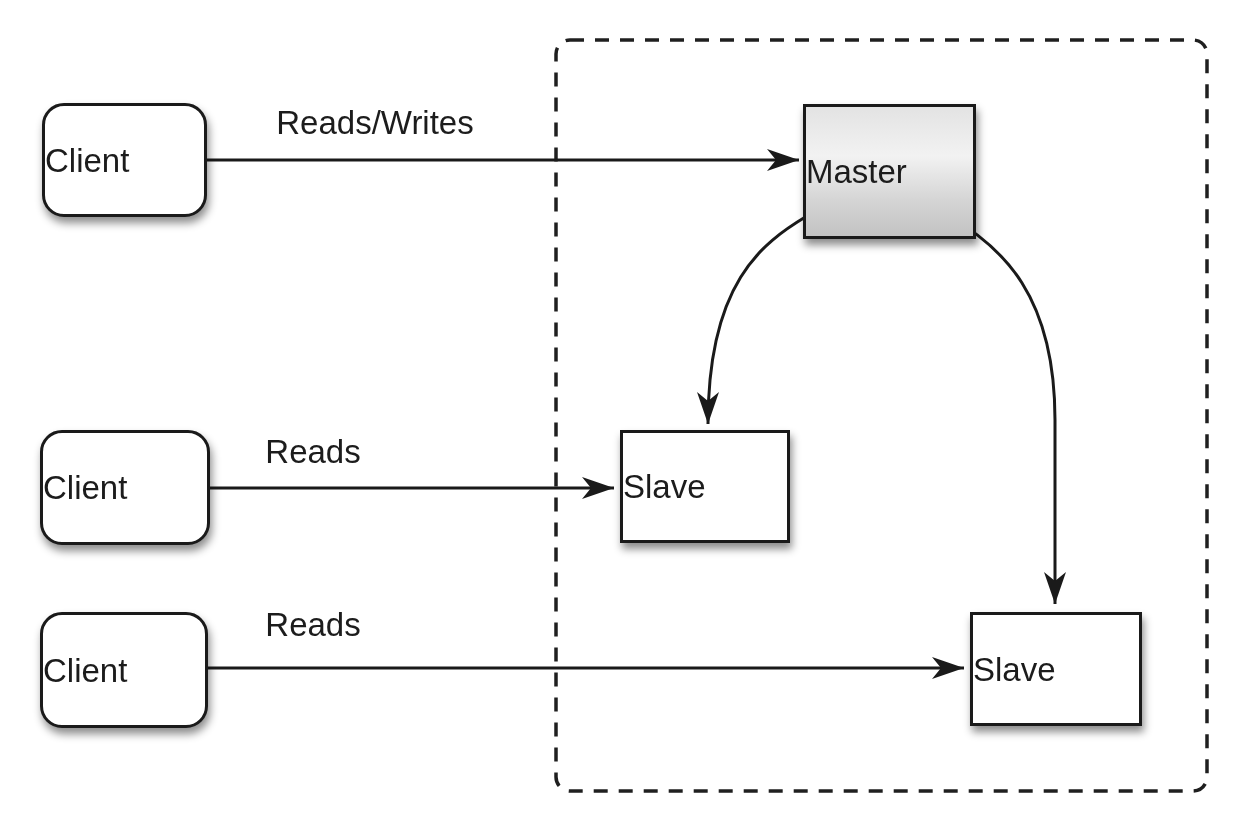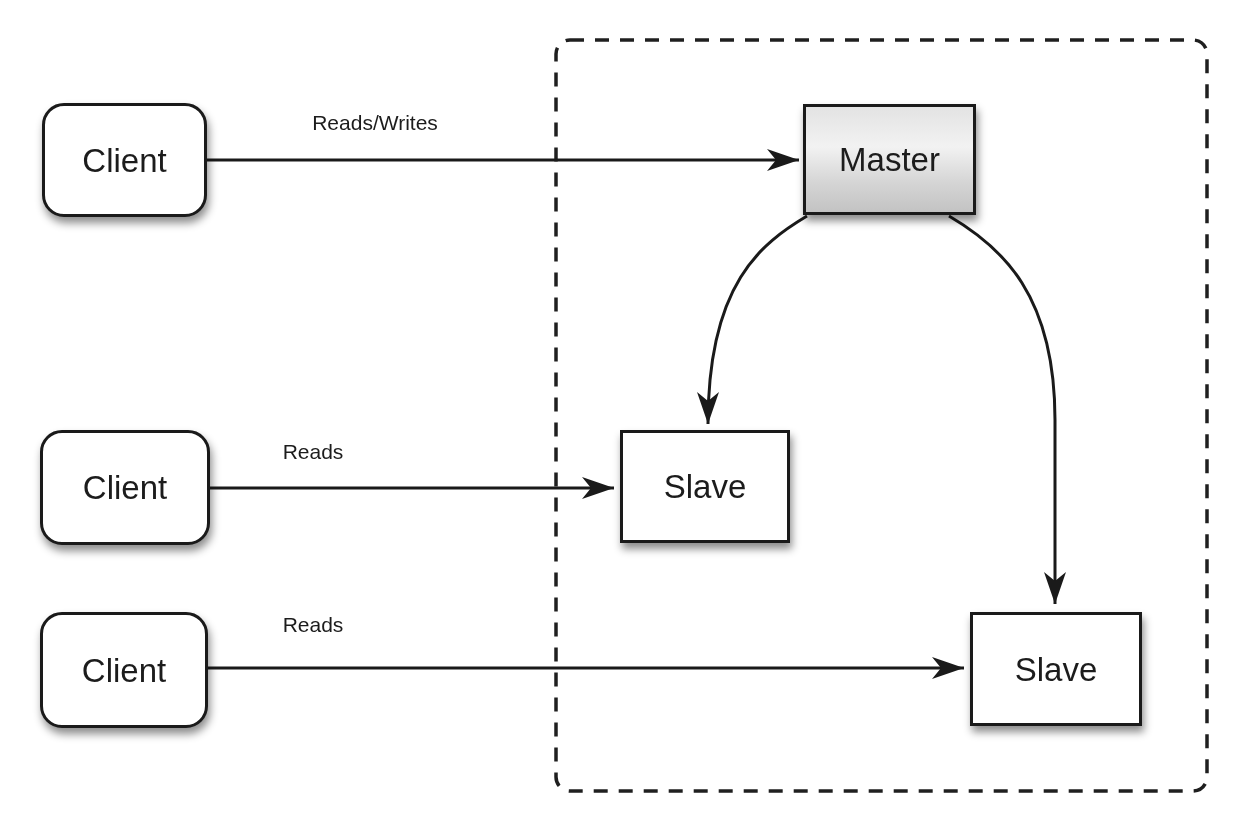--- a/index.html
+++ b/index.html
@@ -7,37 +7,37 @@
     position:relative;
     width:1246px;height:839px;
     background:#ffffff;
     font-family:"Liberation Sans","DejaVu Sans",sans-serif;
     color:#1c1c1c;
     overflow:hidden;
   }
   .edges{position:absolute;left:0;top:0;width:1246px;height:839px;}
   .node{
     position:absolute;
-    display:flex;align-items:center;justify-content:center;
+    display:flex;align-items:center;justify-content:flex-start;
     background:#ffffff;
     border:3px solid #1a1a1a;
     box-shadow:2px 6px 8px rgba(0,0,0,0.45);
     box-sizing:border-box;
     font-size:33px;
     line-height:1;
   }
   .node.rounded{border-radius:22px;}
   .node.master{
     background:linear-gradient(180deg,#e3e3e3 0%,#f2f2f2 38%,#d5d5d5 72%,#c3c3c3 100%);
   }
   .edge-label{
     position:absolute;
     transform:translate(-50%,-50%);
     white-space:nowrap;
-    font-size:21px;
+    font-size:33px;
     line-height:1;
   }
 </style>
 </head>
 <body>
 
 <div class="canvas">
 
   <svg class="edges" viewBox="0 0 1246 839" xmlns="http://www.w3.org/2000/svg">
     <defs>
@@ -64,21 +64,21 @@
   </div>
 
   <div class="node rounded" style="left:40px;top:430px;width:170px;height:115px">
     <span>Client</span>
   </div>
 
   <div class="node rounded" style="left:40px;top:612px;width:168px;height:116px">
     <span>Client</span>
   </div>
 
-  <div class="node master" style="left:803px;top:104px;width:173px;height:111px">
+  <div class="node master" style="left:803px;top:104px;width:173px;height:135px">
     <span>Master</span>
   </div>
 
   <div class="node" style="left:620px;top:430px;width:170px;height:113px">
     <span>Slave</span>
   </div>
 
   <div class="node" style="left:970px;top:612px;width:172px;height:114px">
     <span>Slave</span>
   </div>

